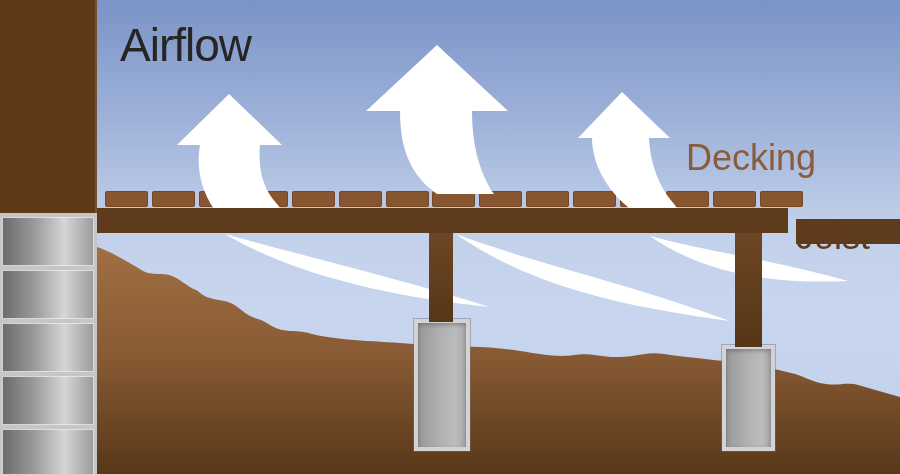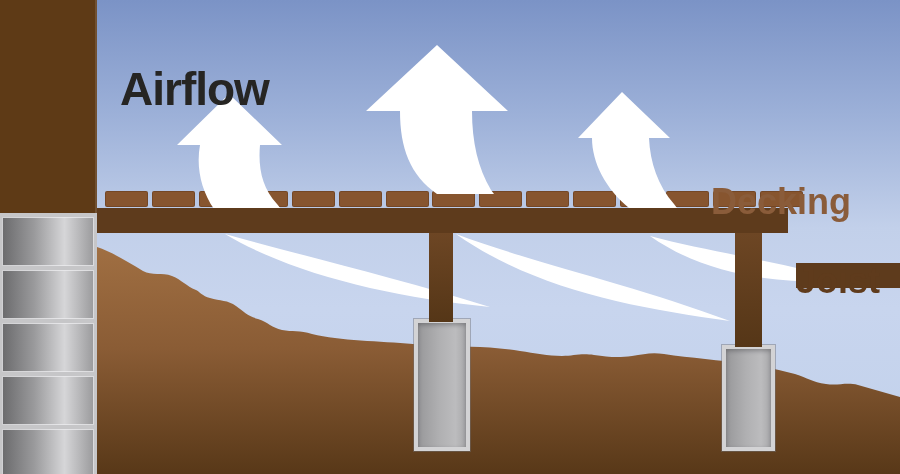--- a/index.html
+++ b/index.html
@@ -66,23 +66,23 @@
   .post.right{left:735px; top:233px; width:27px; height:114px;}
 
   .pier{
     border:4px solid var(--pier-border);
     background:linear-gradient(90deg, var(--pier-dark) 0%, #b0b0b2 45%, var(--pier-light) 78%, #a8a8aa 100%);
     box-shadow:0 0 0 1px rgba(110,110,115,.45), inset 0 2px 4px rgba(40,40,45,.35);
   }
   .pier.mid{left:414px; top:319px; width:56px; height:132px;}
   .pier.right{left:722px; top:345px; width:53px; height:106px;}
 
-  .label{font-weight:bold; line-height:1; white-space:nowrap;margin-top:44px;}
+  .label{font-weight:normal; line-height:1; white-space:nowrap;}
   .label.airflow{left:120px; top:22px; font-size:46px; letter-spacing:-1px; color:var(--label-airflow);}
-  .label.decking{left:711px; top:140px; font-size:36px; color:var(--label-decking);}
+  .label.decking{left:686px; top:140px; font-size:36px; color:var(--label-decking);}
   .label.joist{left:796px; top:219px; font-size:36px; color:var(--label-joist);}
 </style>
 </head>
 <body>
 
 <div class="stage">
 
   <div class="sky"></div>
 
   <svg class="layer" viewBox="0 0 900 474" xmlns="http://www.w3.org/2000/svg">

